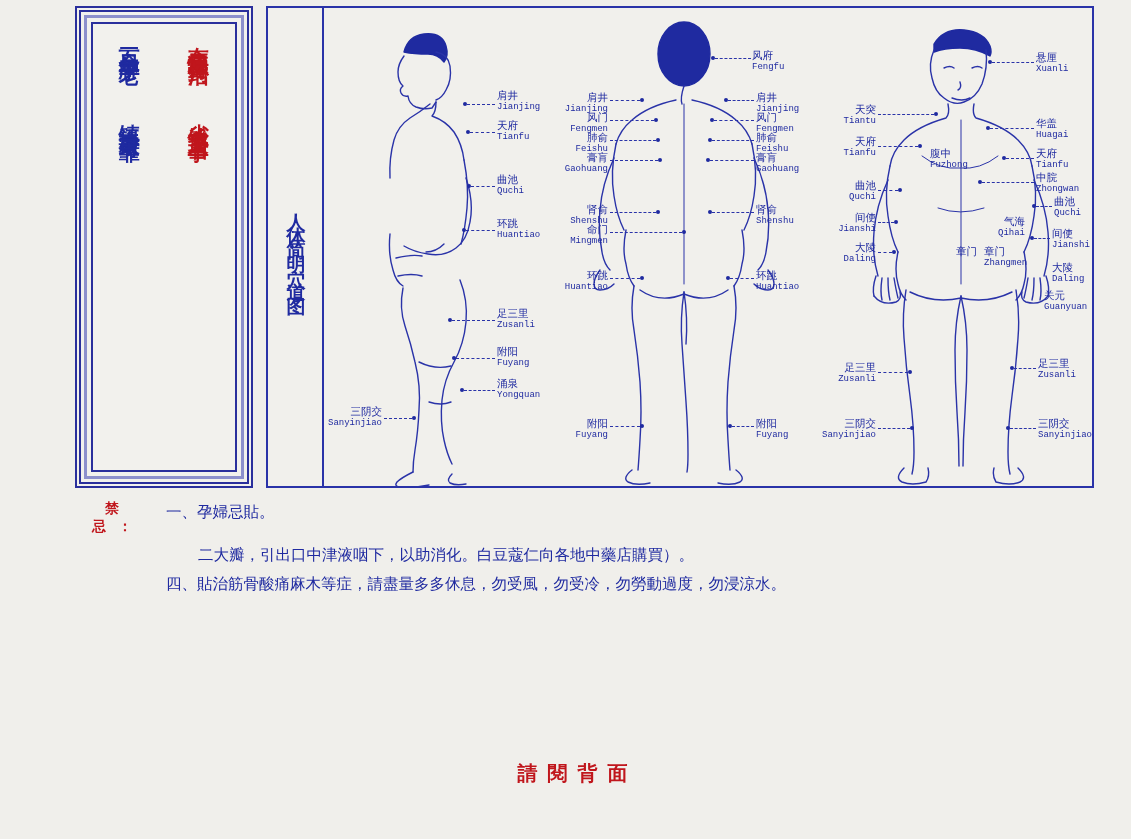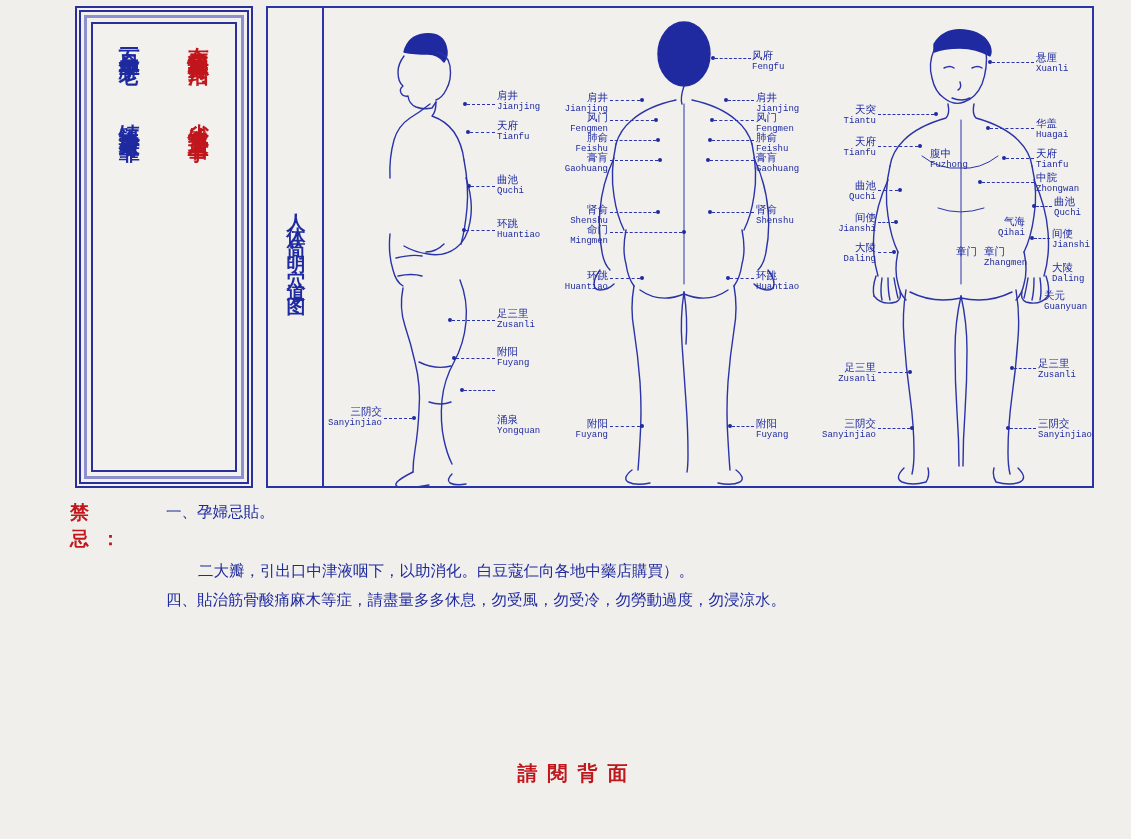--- a/index.html
+++ b/index.html
@@ -158,24 +158,25 @@
     color: #1f2aa0;
   }
   .note-row {
     display: flex;
     align-items: flex-start;
     margin-bottom: 7px;
   }
   #taboo-head {
     color: #c0161c;
     font-weight: bold;
-    font-size: 19px;
+    font-size: 14px;
     letter-spacing: 12px;
     width: 96px;
     flex: 0 0 96px;
+    text-align: center;
   }
   .note-text {
     font-size: 15.5px;
     line-height: 1.55;
     color: #1f2aa0;
   }
   .note-item {
     font-size: 15.5px;
     line-height: 1.6;
     color: #1f2aa0;
@@ -279,21 +280,21 @@
 
       <span class="dot" style="left:126px; top:348px;"></span>
       <span class="lead" style="left:130px; top:350px; width:39px;"></span>
       <div class="lbl" style="left:171px; top:338px;">
         <span class="cn">附阳</span>
         <span class="py">Fuyang</span>
       </div>
 
       <span class="dot" style="left:134px; top:380px;"></span>
       <span class="lead" style="left:138px; top:382px; width:31px;"></span>
-      <div class="lbl" style="left:171px; top:370px;margin-top:36px;">
+      <div class="lbl" style="left:171px; top:370px;">
         <span class="cn">涌泉</span>
         <span class="py">Yongquan</span>
       </div>
 
       <span class="dot" style="left:86px; top:408px;"></span>
       <span class="lead" style="left:58px; top:410px; width:28px;"></span>
       <div class="lbl r" style="left:-2px; top:398px; width:58px;">
         <span class="cn">三阴交</span>
         <span class="py">Sanyinjiao</span>
       </div>

